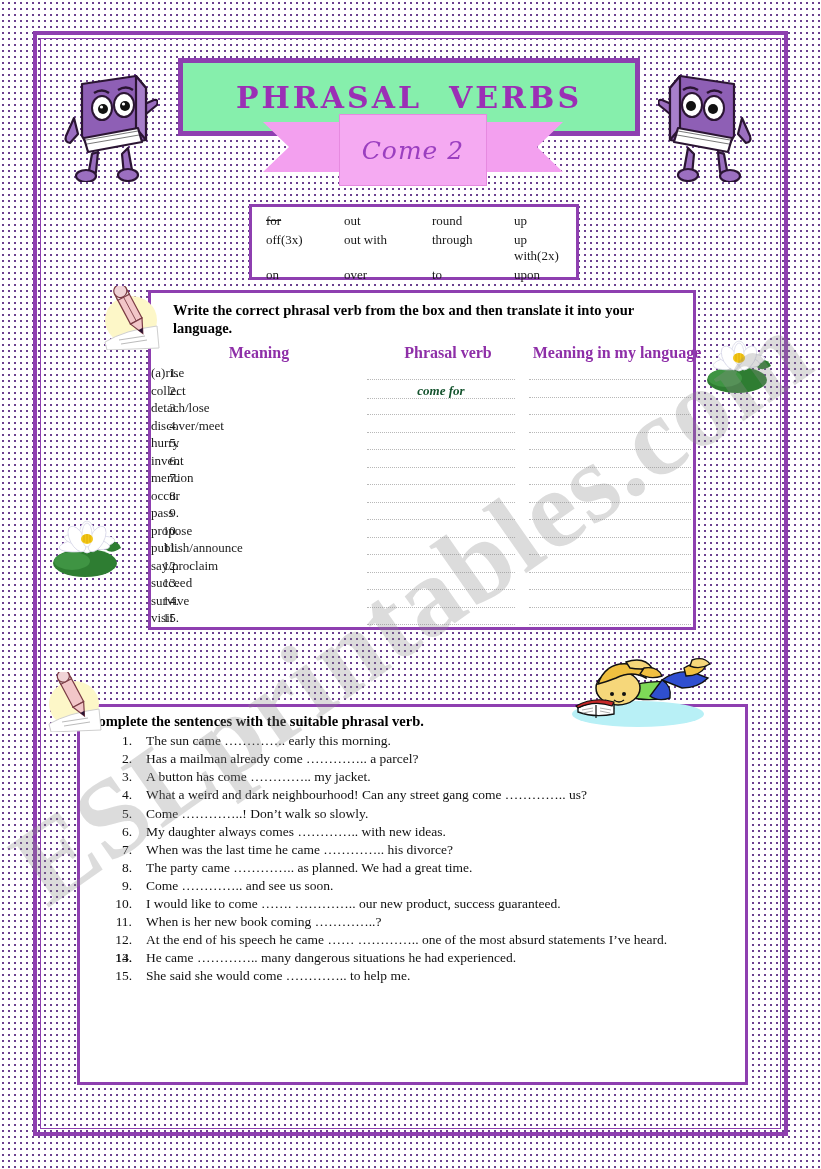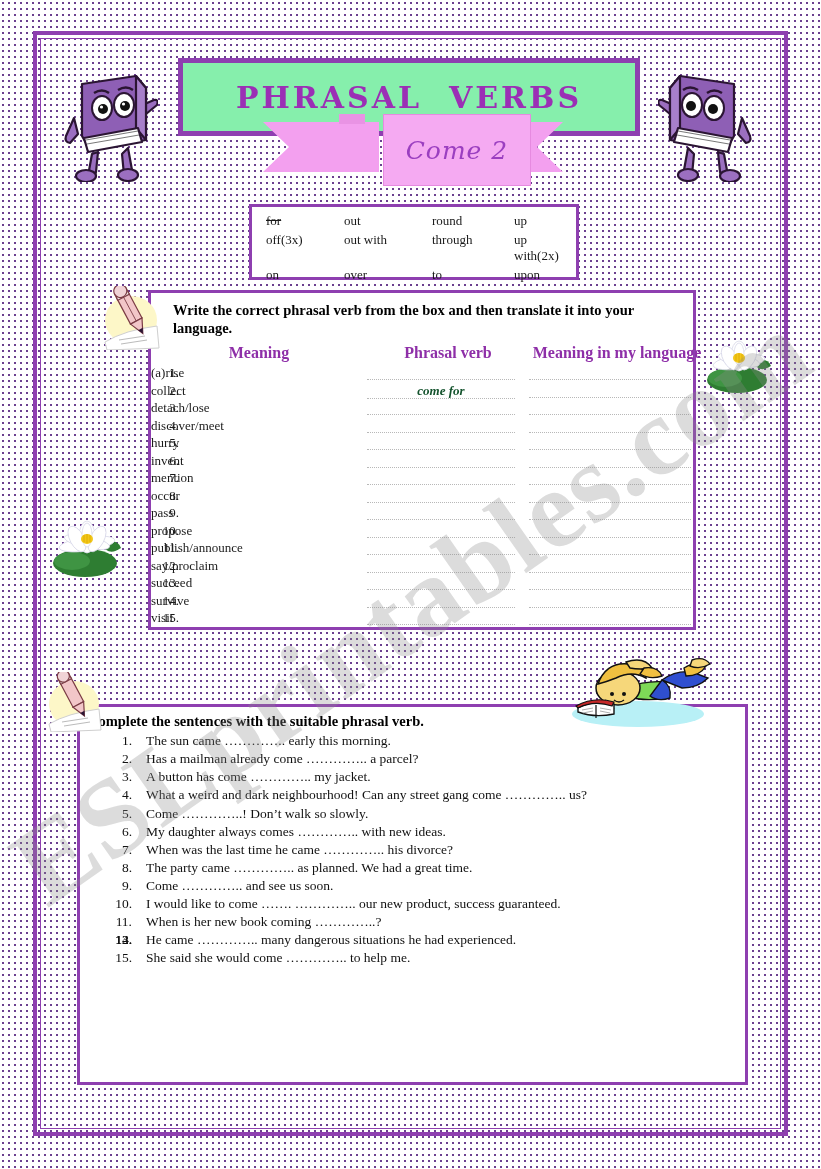--- a/index.html
+++ b/index.html
@@ -110,21 +110,20 @@
     left: 76px;
     top: 0;
     width: 148px;
     height: 72px;
     background: #f5aaf2;
     border: 1px solid #e68ae0;
     box-sizing: border-box;
     display: flex;
     align-items: center;
     justify-content: center;
-    margin-left: 44px;
   }
   .ribbon-notch {
     position: absolute;
     top: 0;
     width: 26px;
     height: 10px;
     background: #e993e4;
   }
   .ribbon-notch.l { left: 76px; }
   .ribbon-notch.r { right: 76px; }
@@ -516,21 +515,21 @@
       <li><span class="snum">2.</span><span>Has a mailman already come ………….. a parcel?</span></li>
       <li><span class="snum">3.</span><span>A button has come ………….. my jacket.</span></li>
       <li><span class="snum">4.</span><span>What a weird and dark neighbourhood! Can any street gang come ………….. us?</span></li>
       <li><span class="snum">5.</span><span>Come …………..! Don’t walk so slowly.</span></li>
       <li><span class="snum">6.</span><span>My daughter always comes ………….. with new ideas.</span></li>
       <li><span class="snum">7.</span><span>When was the last time he came ………….. his divorce?</span></li>
       <li><span class="snum">8.</span><span>The party came ………….. as planned. We had a great time.</span></li>
       <li><span class="snum">9.</span><span>Come ………….. and see us soon.</span></li>
       <li><span class="snum">10.</span><span>I would like to come …….  ………….. our new product, success guaranteed.</span></li>
       <li><span class="snum">11.</span><span>When is her new book coming …………..?</span></li>
-      <li><span class="snum">12.</span></li>
+      <li><span class="snum">12.</span><span>At the end of his speech he came ……  ………….. one of the most absurd statements I’ve heard.</span></li>
       <li><span class="snum">13.</span></li>
       <li><span class="snum">14.</span><span>He came ………….. many dangerous situations he had experienced.</span></li>
       <li><span class="snum">15.</span><span>She said she would come ………….. to help me.</span></li>
     </ul>
 </div>
 
 <div class="deco pencil-1">
   <svg viewBox="0 0 62 64" width="62" height="64">
     <ellipse cx="30" cy="34" rx="26" ry="24" fill="#fdf7c8"></ellipse>
     <path d="M4 56 Q24 44 56 40 L58 62 L6 64 Z" fill="#ffffff" stroke="#cfcfcf" stroke-width="1"></path>

